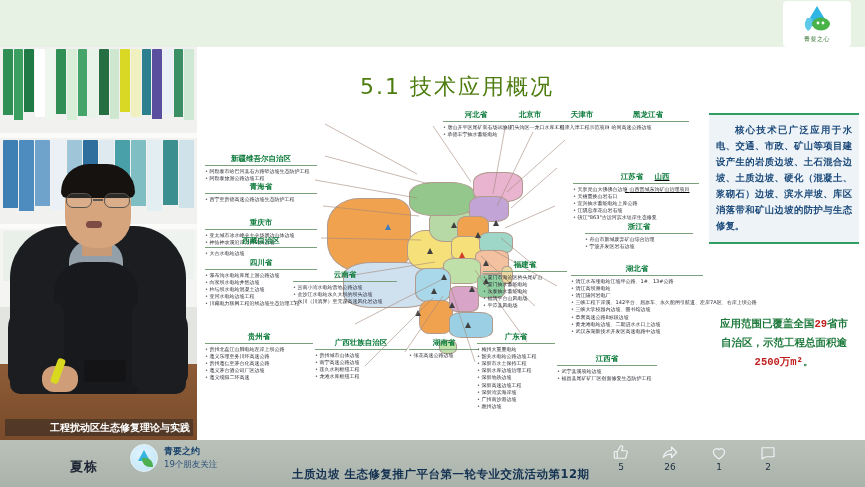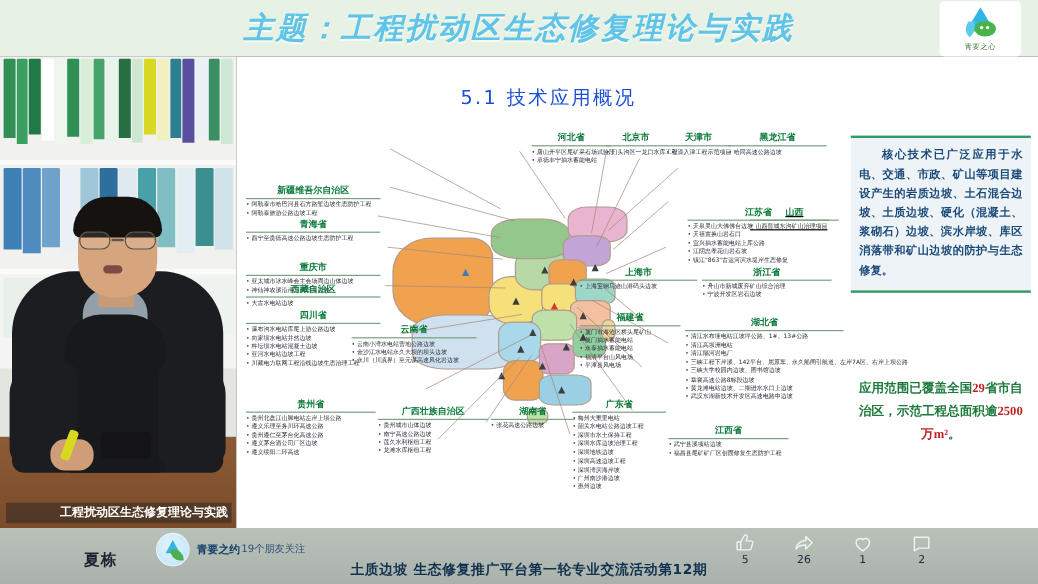--- a/index.html
+++ b/index.html
@@ -93,21 +93,21 @@
     text-align: right; padding-right: 3px; white-space: nowrap; overflow: hidden;
   }
 
   
   .slide {
     position: absolute; left: 197px; top: 47px; width: 668px; height: 393px;
     background: #ffffff; overflow: hidden;
   }
   .slide-title {
     position: absolute; left: 0; top: 25px; width: 520px;
-    text-align: center; font-size: 16px; color: #1d4ed8; letter-spacing: 2px;
+    text-align: center; font-size: 22px; color: #4d7c0f; letter-spacing: 2px;
     font-family: "DejaVu Sans", sans-serif;
   }
 
   
   .map-wrap { position: absolute; left: 8px; top: 63px; width: 500px; height: 322px; }
   .china-map { position: absolute; left: 118px; top: 52px; width: 282px; height: 222px; }
   .prov { position: absolute; border: .5px solid #b09b8e; }
   .marker { position: absolute; width: 0; height: 0; border-left: 3.5px solid transparent; border-right: 3.5px solid transparent; border-bottom: 6px solid #3f3f3f; }
   .marker.red { border-bottom-color: #d43b2b; }
   .marker.blue { border-bottom-color: #3f7bbf; }
@@ -136,21 +136,21 @@
     font-size: 9.4px; line-height: 16px; color: #1b4a7a;
     text-align: justify; text-indent: 19px;
     font-family: "DejaVu Sans", sans-serif; font-weight: bold;
   }
   .panel2 {
     position: absolute; left: 512px; top: 262px; width: 150px;
     background: #ffffff; padding: 6px 6px 7px 6px;
   }
   .panel2-text {
     font-size: 10.5px; line-height: 19px; color: #1f7a3d; text-align: center;
-    font-family: Liberation Serif, serif; font-weight: bold;
+    font-family: Liberation Mono, monospace; font-weight: bold;
   }
   .hl { color: #c01f1f; }
 
   
   .bottom {
     position: absolute; left: 0; top: 440px; width: 865px; height: 47px;
     background: linear-gradient(#b9c1b9, #aab3ab);
   }
   .presenter-name {
     position: absolute; left: 70px; top: 18px; font-size: 13px; font-weight: bold;
@@ -158,21 +158,21 @@
   }
   .channel { position: absolute; left: 130px; top: 4px; display: flex; align-items: center; gap: 6px; }
   .avatar {
     width: 28px; height: 28px; border-radius: 50%;
     background: radial-gradient(circle at 40% 35%, #dff3ff, #bfe4f5);
     position: relative; overflow: hidden; border: 1px solid #e8f4fa;
   }
   .avatar .am { position: absolute; left: 7px; top: 5px; width: 0; height: 0;
     border-left: 6px solid transparent; border-right: 6px solid transparent; border-bottom: 11px solid #35b4e0; }
   .avatar .al { position: absolute; left: 11px; top: 13px; width: 11px; height: 9px; background: #4caf50; border-radius: 0 8px 0 8px; }
-  .chan-lines { display: flex; flex-direction: row; gap: 1px; }
+  .chan-lines { display: flex; flex-direction: column; gap: 1px; }
   .chan-name { font-size: 9px; font-weight: bold; color: #15406b; font-family: "DejaVu Sans", sans-serif; }
   .chan-sub { font-size: 8.5px; color: #2b4e79; font-family: "DejaVu Sans", sans-serif; }
   .event-title {
     position: absolute; left: 292px; top: 27px; font-size: 11.5px; font-weight: bold;
     color: #123050; letter-spacing: .5px; white-space: nowrap;
     font-family: "DejaVu Sans", sans-serif;
   }
   .actions { position: absolute; right: 88px; top: 4px; display: flex; gap: 31px; align-items: flex-start; }
   .action { position: relative; width: 18px; height: 18px; }
   .action svg { width: 18px; height: 18px; display: block; }
@@ -180,21 +180,20 @@
     position: absolute; left: -1px; top: 18px; width: 20px; text-align: center;
     font-size: 9px; color: #1a2c3e; font-family: "DejaVu Sans", sans-serif;
   }
 </style>
 </head>
 <body>
 
 <div id="root">
 
   <div class="banner">
-    <div class="banner-title">主题：工程扰动区生态修复理论与实践</div>
     <div class="banner-logo">
       <div class="logo-mark">
         <svg viewBox="0 0 36 30" width="36" height="30">
           <path d="M18 2 L30 22 L6 22 Z" fill="#2fb6e3"></path>
           <path d="M8 14 Q3 22 9 27 Q15 23 13 14 Z" fill="#5fc9ea"></path>
           <ellipse cx="22" cy="20" rx="9" ry="6.5" fill="#49b34a"></ellipse>
           <circle cx="19" cy="19" r="1.4" fill="#fff"></circle>
           <circle cx="24" cy="19" r="1.4" fill="#fff"></circle>
         </svg>
       </div>
@@ -481,27 +480,20 @@
         <div class="cal-rule"></div>
         <ul class="cal-list">
           <li>天泉灵山大佛佛台边坡</li>
           <li>天禧置换山岩石口</li>
           <li>宜兴抽水蓄能电站上库公路</li>
           <li>江阴忠孝花山岩石坡</li>
           <li>镇江"863"古运河滨水堤岸生态修复</li>
         </ul>
       </div>
 
-      <div class="cal" style="left:278px; top:112px; width:98px;">
-        <div class="cal-title">上海市</div>
-        <div class="cal-rule"></div>
-        <ul class="cal-list">
-          <li>上海宝钢马迹山港码头边坡</li>
-        </ul>
-      </div>
 
       <div class="cal" style="left:380px; top:112px; width:108px;">
         <div class="cal-title">浙江省</div>
         <div class="cal-rule"></div>
         <ul class="cal-list">
           <li>舟山市新城废弃矿山综合治理</li>
           <li>宁波开发区岩石边坡</li>
         </ul>
       </div>
 

